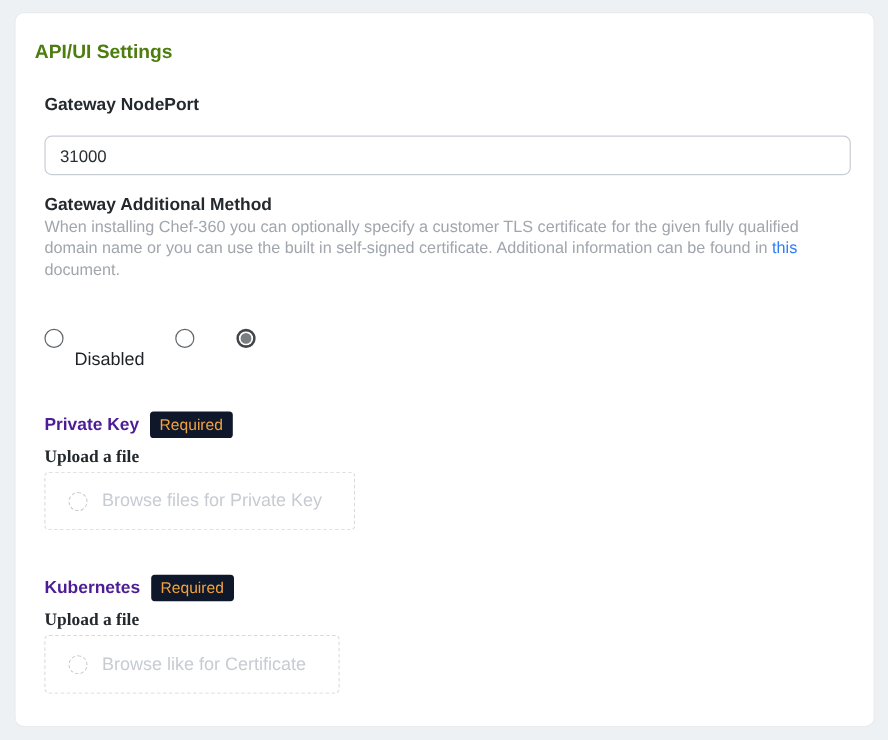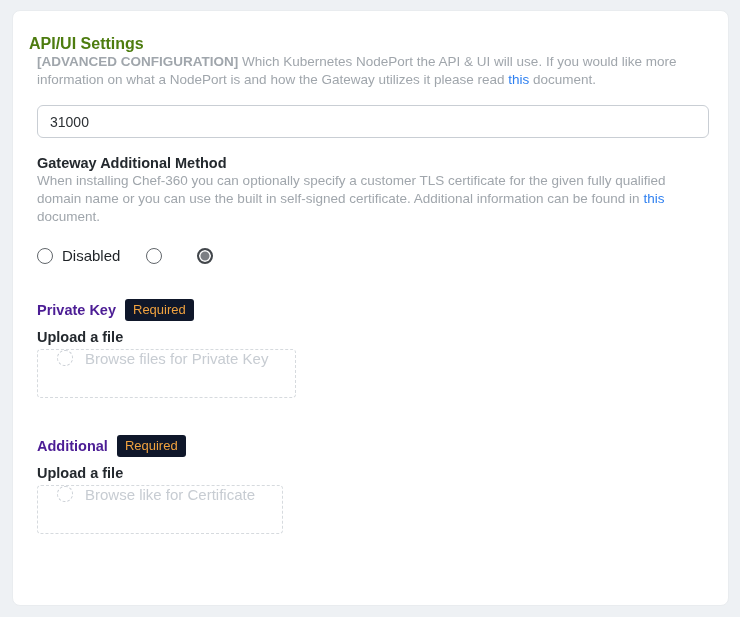--- a/index.html
+++ b/index.html
@@ -92,20 +92,21 @@
   }
   .radio-circle.selected {
     border: 2px solid #42464b;
     background: #7b7e83;
     box-shadow: inset 0 0 0 1.5px #ffffff;
   }
   .radio-label {
     font-size: 15px;
     color: #1e2226;
     line-height: 16px;
+    margin-top: 36px;
   }
 
   .file-section { margin-top: 35px; }
   .file-section.second { margin-top: 37px; }
   .label-row {
     display: flex;
     align-items: center;
     height: 22px;
   }
   .file-label {
@@ -121,25 +122,26 @@
     line-height: 13px;
     padding: 4px 8px 5px;
     border-radius: 3px;
   }
   .upload-label {
     margin-top: 9px;
     font-size: 14.5px;
     font-weight: 700;
     color: #24292e;
     line-height: 15px;
+    font-family: Liberation Serif, serif;
   }
   .upload-box {
     margin-top: 4px;
     display: inline-flex;
-    align-items: flex-start;
+    align-items: center;
     height: 49px;
     border: 1.5px dashed #d6dade;
     border-radius: 4px;
     padding: 0 27px 0 19px;
     background: #ffffff;
     cursor: pointer;
     font-family: "Liberation Sans", "DejaVu Sans", sans-serif;
   }
   .spinner-circle {
     width: 16px; height: 16px;
@@ -155,23 +157,21 @@
   }
 </style>
 </head>
 <body>
 
 <div class="card">
   <div class="card-title">API/UI Settings</div>
 
   <div class="content">
 
-    <p class="desc">
-      <span class="bold">[ADVANCED CONFIGURATION]</span><span> Which Kubernetes NodePort the API &amp; UI will use. If you would like more information on what a NodePort is and how the Gateway utilizes it please read </span><a class="link">this</a><span> document.</span>
-    </p>
+    <div class="field-label">Gateway NodePort</div>
     <input class="text-input" type="text" value="31000" style="">
 
     <div class="field-label section-label-2">Gateway Additional Method</div>
     <p class="desc">
       <span>When installing Chef-360 you can optionally specify a customer TLS certificate for the given fully qualified domain name or you can use the built in self-signed certificate. Additional information can be found in </span><a class="link">this</a><span> document.</span>
     </p>
 
     <div class="radio-row">
       <div class="radio-item">
         <span class="radio-circle"></span>
@@ -192,21 +192,21 @@
       </div>
       <div class="upload-label">Upload a file</div>
       <button class="upload-box">
         <span class="spinner-circle"></span>
         <span class="browse-text">Browse files for Private Key</span>
       </button>
     </div>
 
     <div class="file-section second">
       <div class="label-row">
-        <span class="file-label">Additional</span>
+        <span class="file-label">Kubernetes</span>
         <span class="required-badge">Required</span>
       </div>
       <div class="upload-label">Upload a file</div>
       <button class="upload-box">
         <span class="spinner-circle"></span>
         <span class="browse-text">Browse like for Certificate</span>
       </button>
     </div>
 
   </div>

